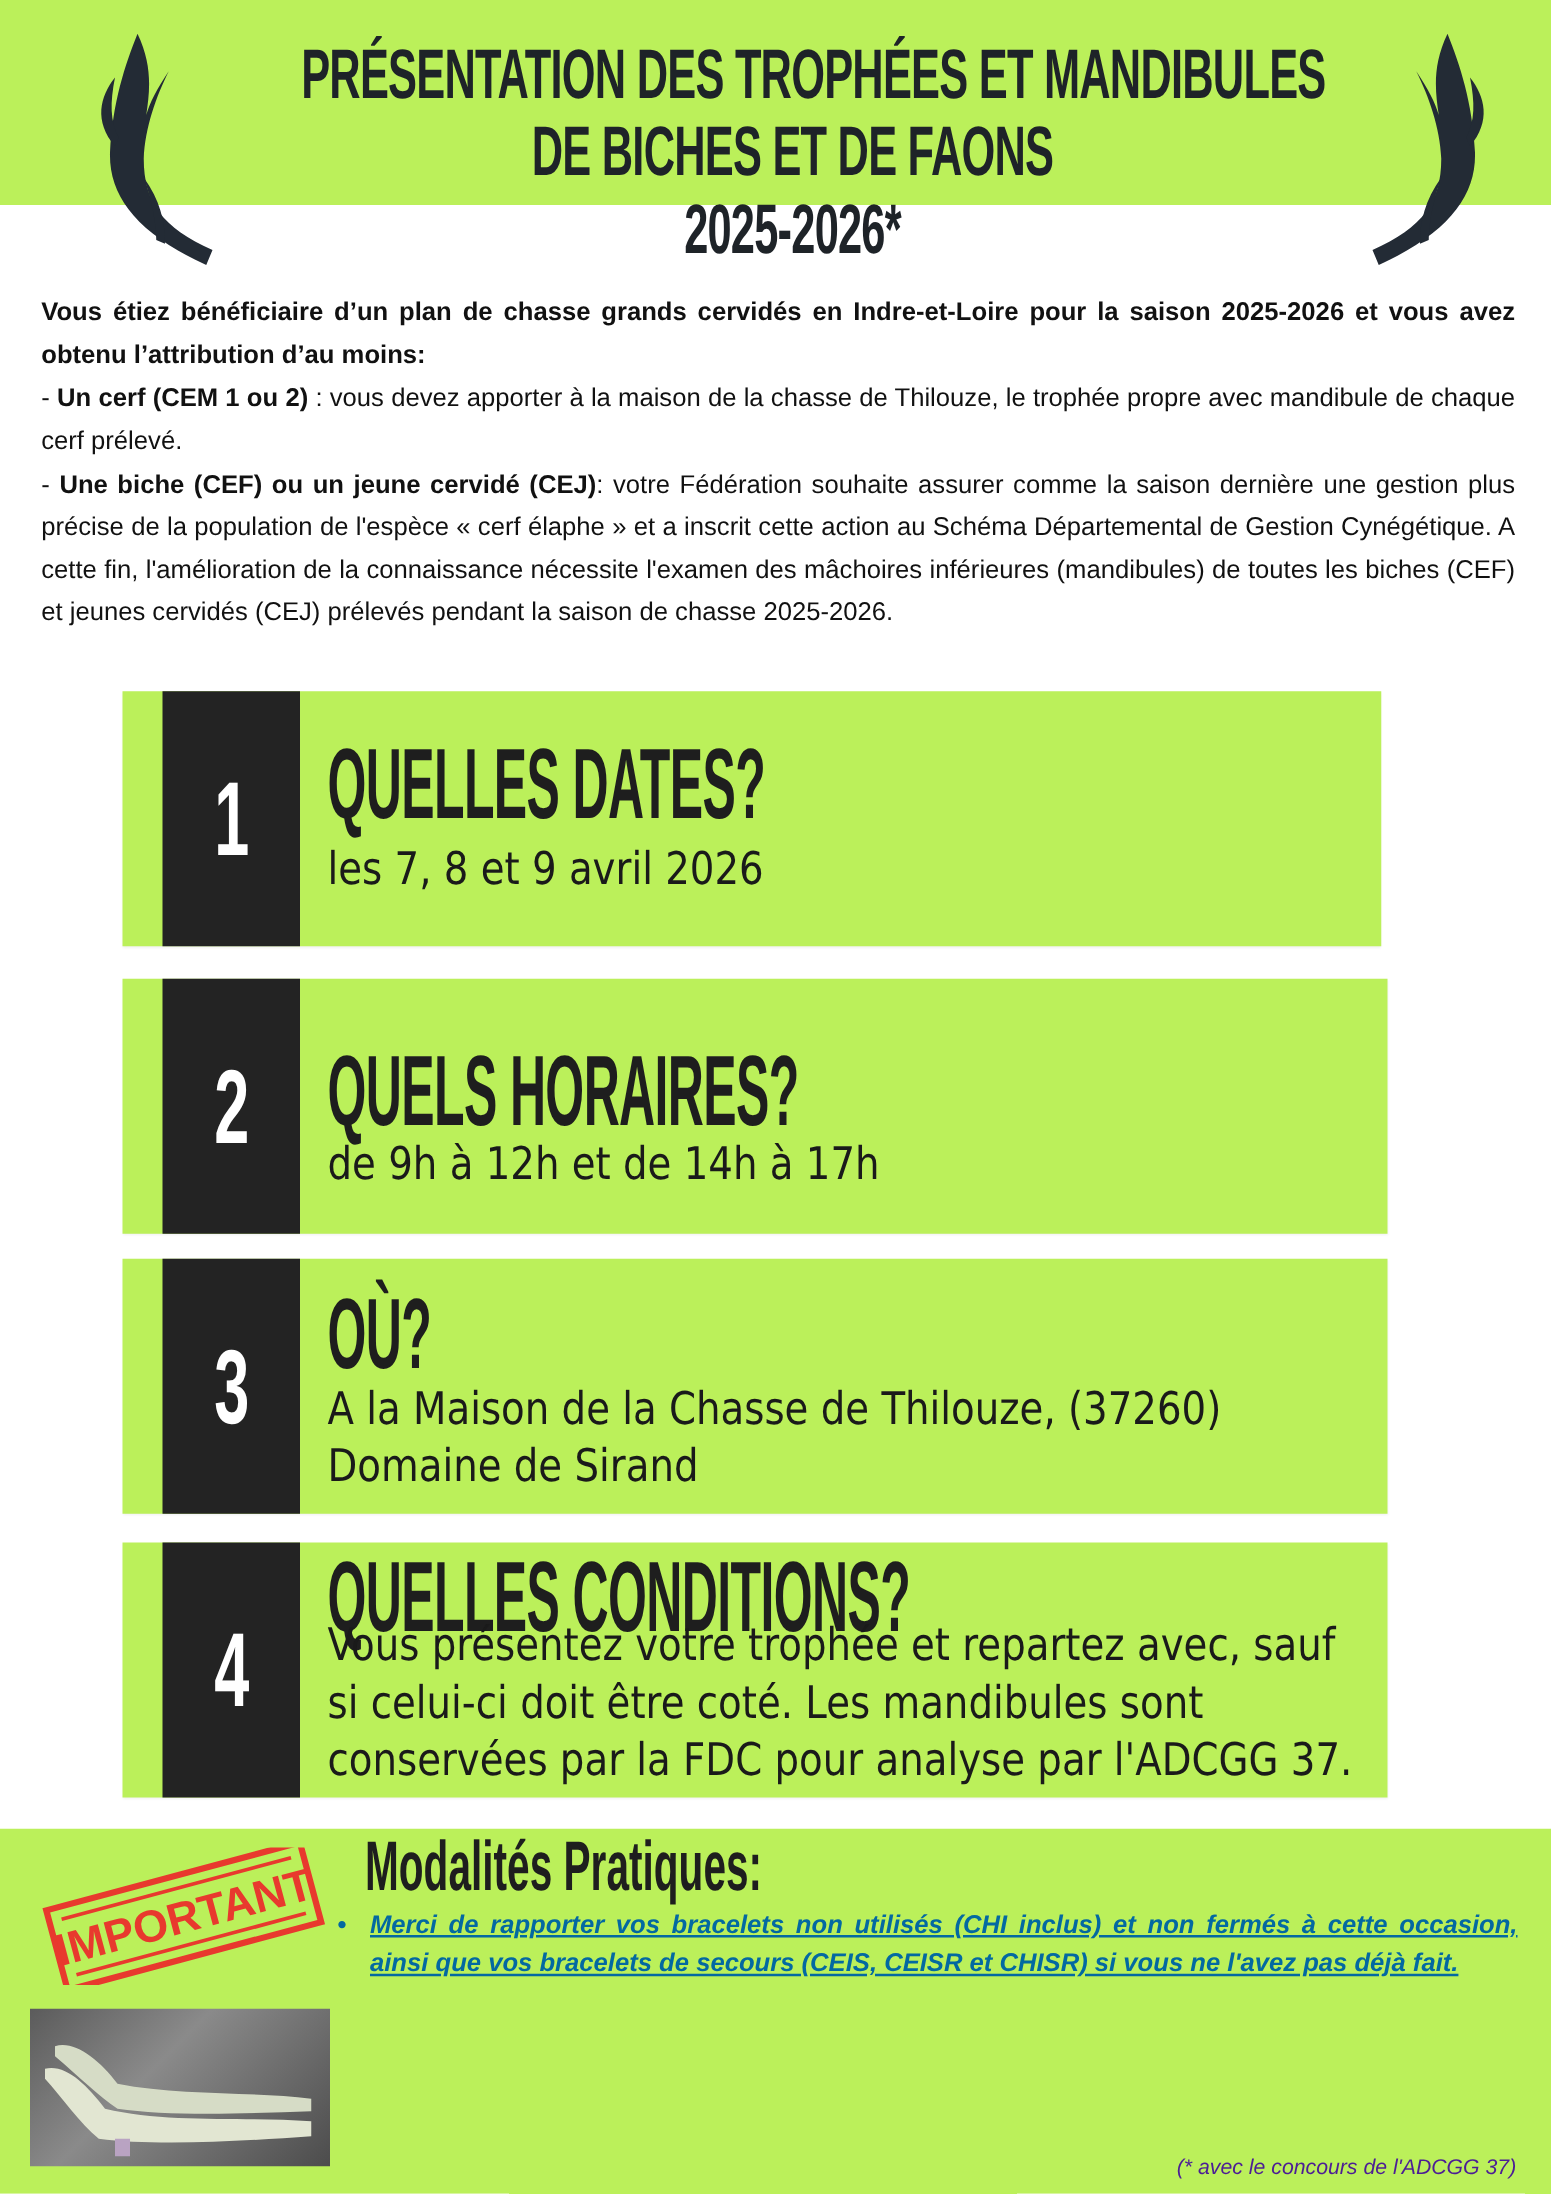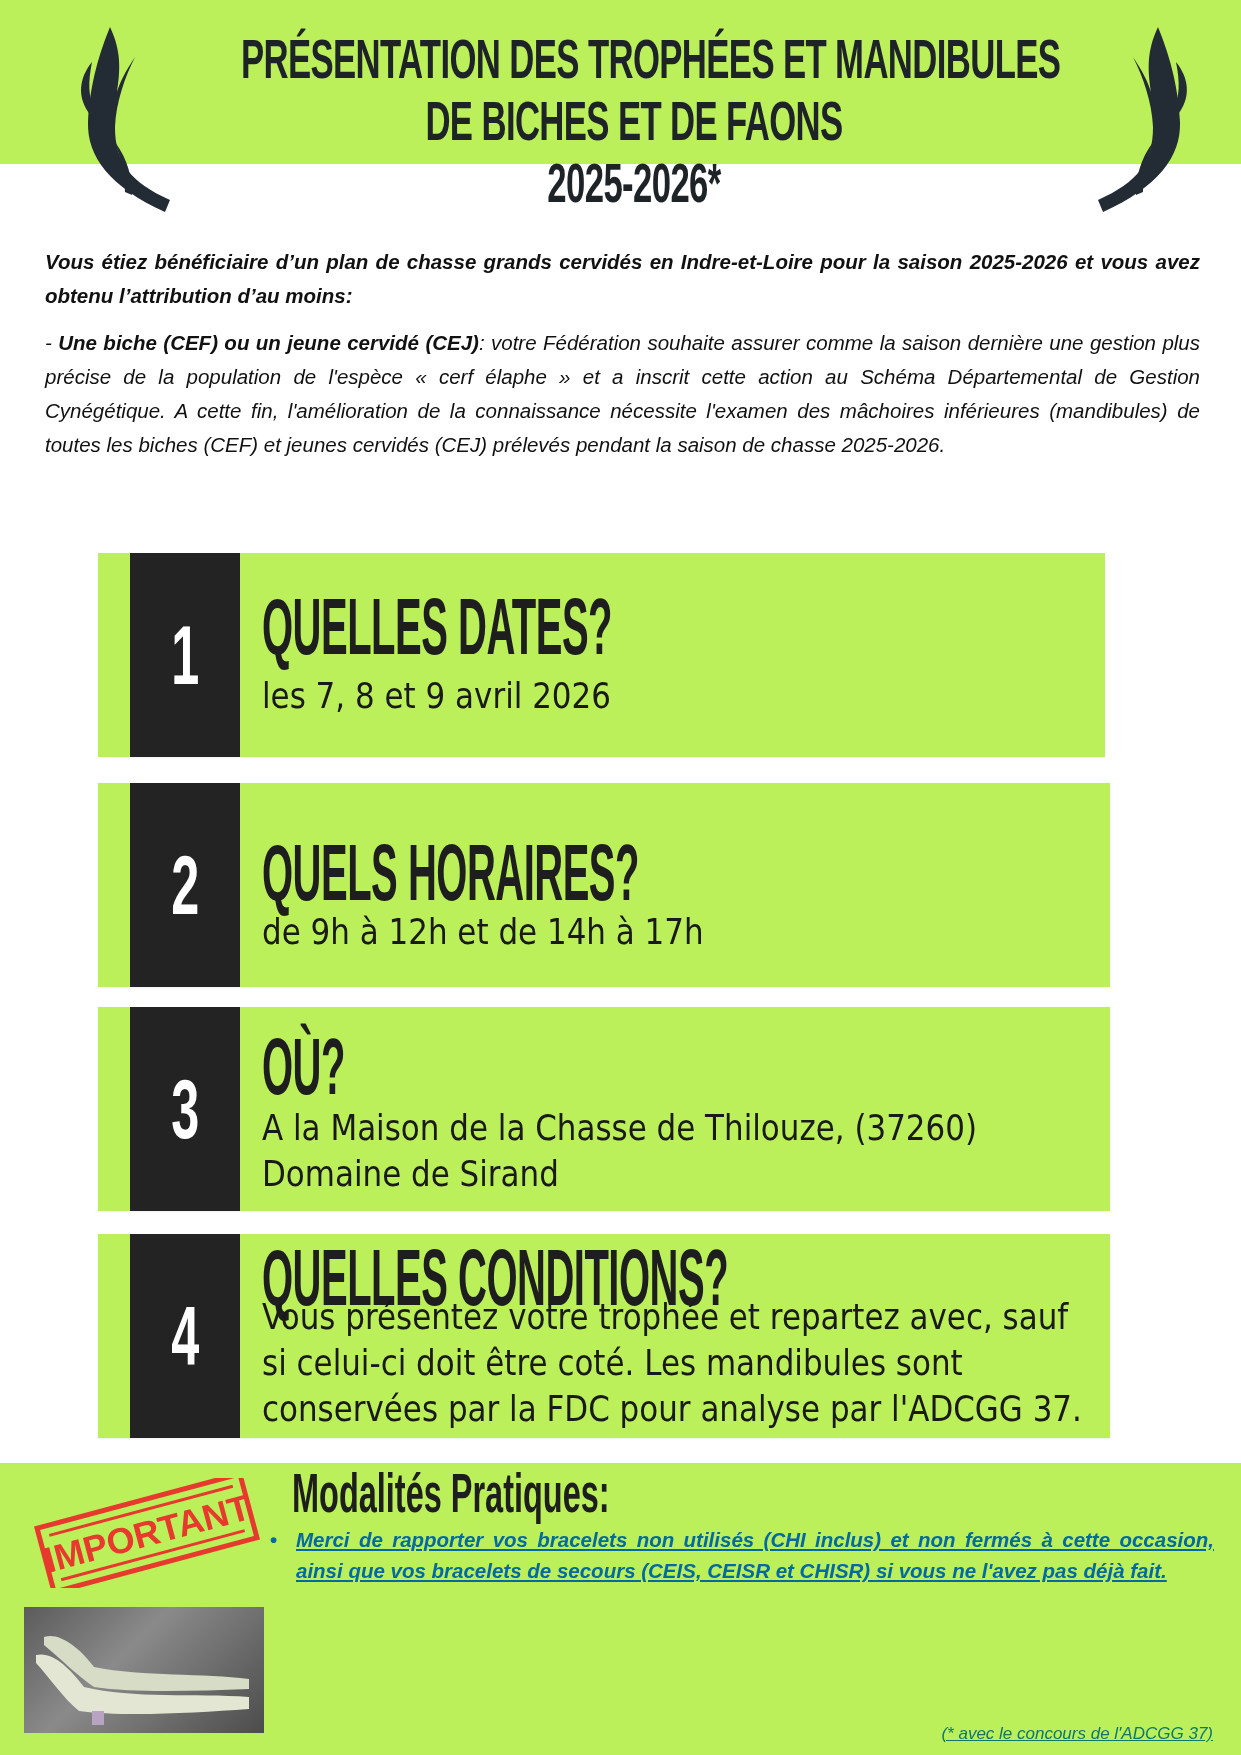--- a/index.html
+++ b/index.html
@@ -18,21 +18,21 @@
     font-family:"Liberation Sans", sans-serif; font-weight:bold; color:#1e2328;
     font-size:56px; line-height:62px; letter-spacing:-1px;
     transform:scaleX(0.62); transform-origin:center top;
   }
   .title div { white-space:nowrap; }
 
   .intro {
     position:absolute; left:32px; top:232px; width:1181px;
     font-size:20.5px; line-height:34px; text-align:justify; color:#111;
   }
-  .intro p { margin:13px;font-style:italic; }
+  .intro p { margin:1px; }
   .intro b { font-weight:bold; }
 
   .card {
     position:absolute; left:98px; background:#bbf05a;
     box-shadow:0 1px 2px rgba(0,0,0,0.06);
   }
   .card .num {
     position:absolute; left:32px; top:0; bottom:0; width:110px; background:#232323;
     color:#fff; font-weight:bold; font-size:84px; display:flex; align-items:center; justify-content:center;
   }
@@ -64,21 +64,21 @@
     color:#1e1e1e; white-space:nowrap; transform:scaleX(0.58); transform-origin:left top;
   }
   .bullets {
     position:absolute; left:268px; top:1524px; width:946px; margin:0; padding:0; list-style:none;
     font-size:20.5px; line-height:31px; font-style:italic; color:#0369a1;
   }
   .bullets li { position:relative; padding-left:28px; text-align:justify; }
   .bullets li::before { content:"•"; position:absolute; left:2px; font-style:normal; }
   .bullets li.important { font-weight:bold; text-decoration:underline; }
   .footnote {
-    position:absolute; right:28px; top:1724px; font-size:17px; font-style:italic; color:#0f766e;text-decoration:underline;
+    position:absolute; right:28px; top:1724px; font-size:17px; font-style:italic; color:#4c1d95;
   }
 </style>
 </head>
 <body>
 
 <div class="header">
   <svg class="antler left" width="110" height="200" viewBox="0 0 110 200">
     <path d="M40 5 C30 30 20 60 18 100 C17 135 40 165 95 190 L100 178 C60 160 45 140 45 105 C46 80 55 55 65 35 C55 50 50 60 47 70 C50 50 52 30 40 5Z" fill="#232b35"></path>
     <path d="M22 40 C10 55 5 75 22 95 L25 88 C18 75 18 60 22 40Z" fill="#232b35"></path>
     <path d="M45 120 C52 140 55 158 55 170 L62 173 C62 155 58 138 45 120Z" fill="#232b35"></path>
@@ -90,20 +90,21 @@
   </div>
   <svg class="antler right" width="110" height="200" viewBox="0 0 110 200">
     <path d="M40 5 C30 30 20 60 18 100 C17 135 40 165 95 190 L100 178 C60 160 45 140 45 105 C46 80 55 55 65 35 C55 50 50 60 47 70 C50 50 52 30 40 5Z" fill="#232b35"></path>
     <path d="M22 40 C10 55 5 75 22 95 L25 88 C18 75 18 60 22 40Z" fill="#232b35"></path>
     <path d="M45 120 C52 140 55 158 55 170 L62 173 C62 155 58 138 45 120Z" fill="#232b35"></path>
   </svg>
 </div>
 
 <div class="intro">
   <p><b>Vous étiez bénéficiaire d’un plan de chasse grands cervidés en Indre-et-Loire pour la saison 2025-2026 et vous avez obtenu l’attribution d’au moins:</b></p>
+  <p><span>- </span><b>Un cerf (CEM 1 ou 2)</b><span> : vous devez apporter à la maison de la chasse de Thilouze, le trophée propre avec mandibule de chaque cerf prélevé.</span></p>
   <p><span>- </span><b>Une biche (CEF) ou un jeune cervidé (CEJ)</b><span>: votre Fédération souhaite assurer comme la saison dernière une gestion plus précise de la population de l'espèce « cerf élaphe » et a inscrit cette action au Schéma Départemental de Gestion Cynégétique. A cette fin, l'amélioration de la connaissance nécessite l'examen des mâchoires inférieures (mandibules) de toutes les biches (CEF) et jeunes cervidés (CEJ) prélevés pendant la saison de chasse 2025-2026.</span></p>
 </div>
 
 <div class="card" style="top:553px; width:1007px; height:204px;">
   <div class="num">
       <span>1</span>
     </div>
   <div class="q" style="top:34px;">QUELLES DATES?</div>
   <div class="a" style="top:120px;">les 7, 8 et 9 avril 2026</div>
 </div>

